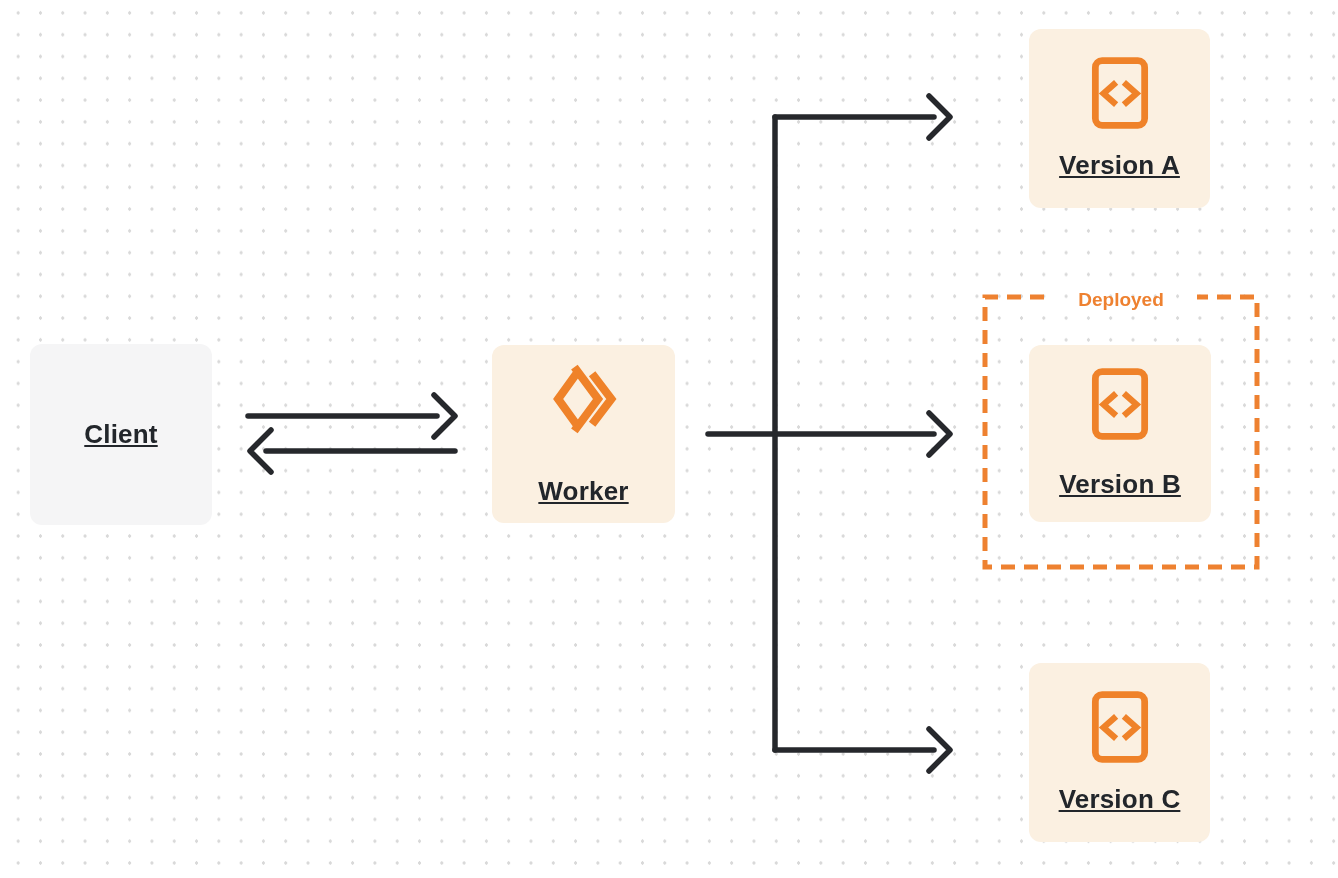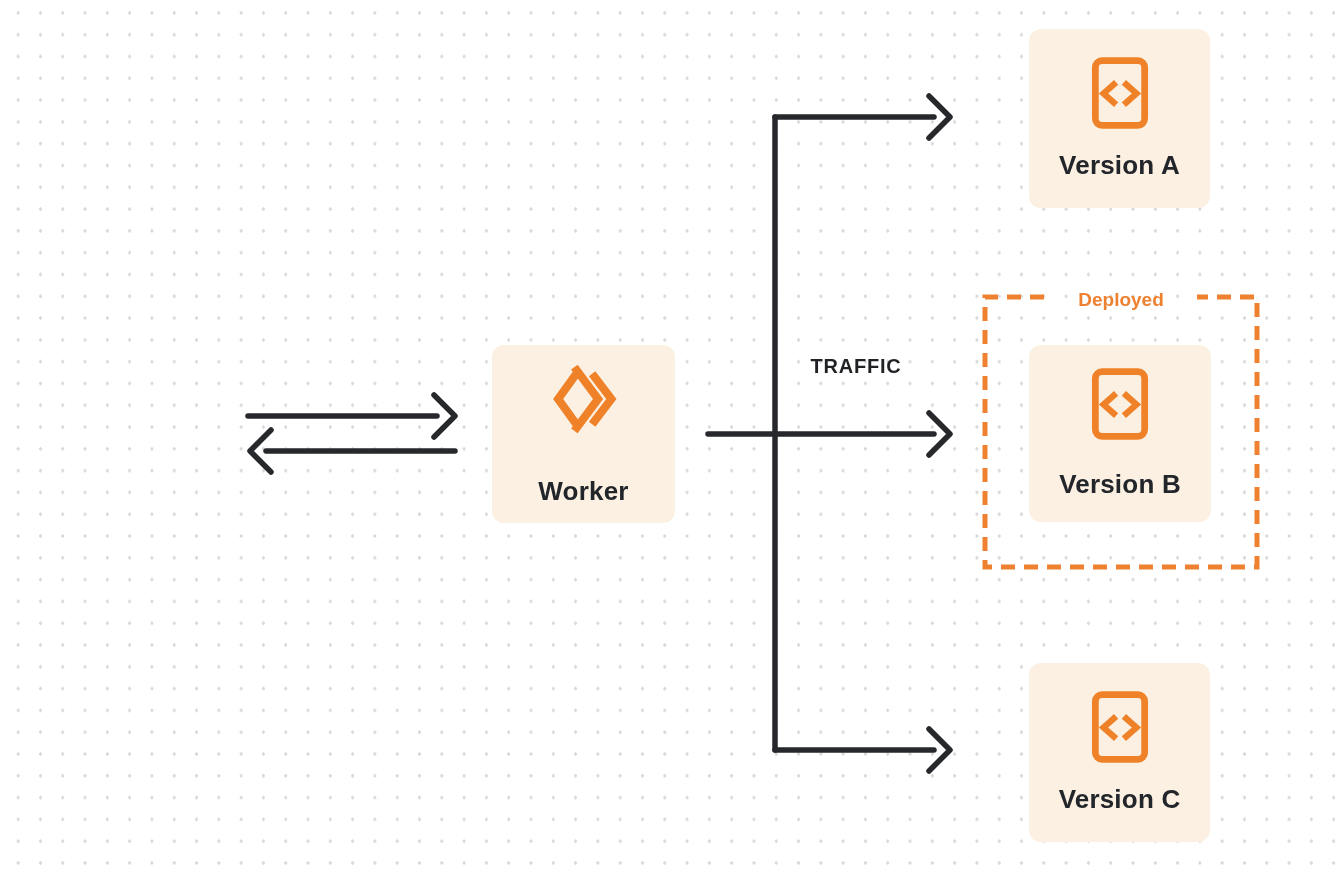--- a/index.html
+++ b/index.html
@@ -45,20 +45,21 @@
     justify-content: center;
   }
   .node.gray  { background: #f5f5f6; }
   .node.cream { background: #fbf0e1; }
   .node-label {
     font-size: 26px;
     font-weight: 700;
     color: #22262b;
     letter-spacing: 0.2px;
     white-space: nowrap;
+    text-decoration: underline;
   }
   .client-box  { left: 30px;  top: 344px; width: 182px; height: 181px; }
   .worker-box  { left: 492px; top: 345px; width: 183px; height: 178px; gap: 40px; }
   .version-a   { left: 1029px; top: 29px;  width: 181px; height: 179px; gap: 20px; }
   .version-b   { left: 1029px; top: 345px; width: 182px; height: 177px; gap: 28px; }
   .version-c   { left: 1029px; top: 663px; width: 181px; height: 179px; gap: 20px; }
   .icon-wrap { display: flex; align-items: center; justify-content: center; }
   .deployed-label {
     position: absolute;
     left: 1041px; top: 284px;
@@ -112,20 +113,23 @@
     </g>
 
     <g>
       <path class="arrow-line" d="M775 750 H934"></path>
       <path class="arrow-head" d="M929 729 L950 750 L929 771"></path>
     </g>
 
     <path class="deploy-rect" d="M1044 297 L985 297 L985 567 L1257 567 L1257 297 L1197 297"></path>
   </svg>
 
+  <div class="node gray client-box">
+    <div class="node-label">Client</div>
+  </div>
 
   <div class="node cream worker-box">
     <span class="icon-wrap">
       <svg width="74" height="74" viewBox="0 0 100 100">
         <path d="M41 14 L15 50 L41 86" fill="none" stroke="#ef8229" stroke-width="11"></path>
         <path d="M37 7 L69 50 L37 93" fill="none" stroke="#ef8229" stroke-width="11"></path>
         <path d="M61 16 L87 50 L61 84" fill="none" stroke="#ef8229" stroke-width="11"></path>
       </svg>
     </span>
     <div class="node-label">Worker</div>
@@ -160,16 +164,15 @@
         <path d="M26 27 L13 38.5 L26 50" fill="none" stroke="#ef8229" stroke-width="6.5"></path>
         <path d="M34 27 L47 38.5 L34 50" fill="none" stroke="#ef8229" stroke-width="6.5"></path>
       </svg>
     </span>
     <div class="node-label">Version C</div>
   </div>
 
   <div class="deployed-label">Deployed</div>
 
   <div class="traffic-label">
-    <div>TRAFFIC</div>
   </div>
 
 </div>
 
 </body></html>

